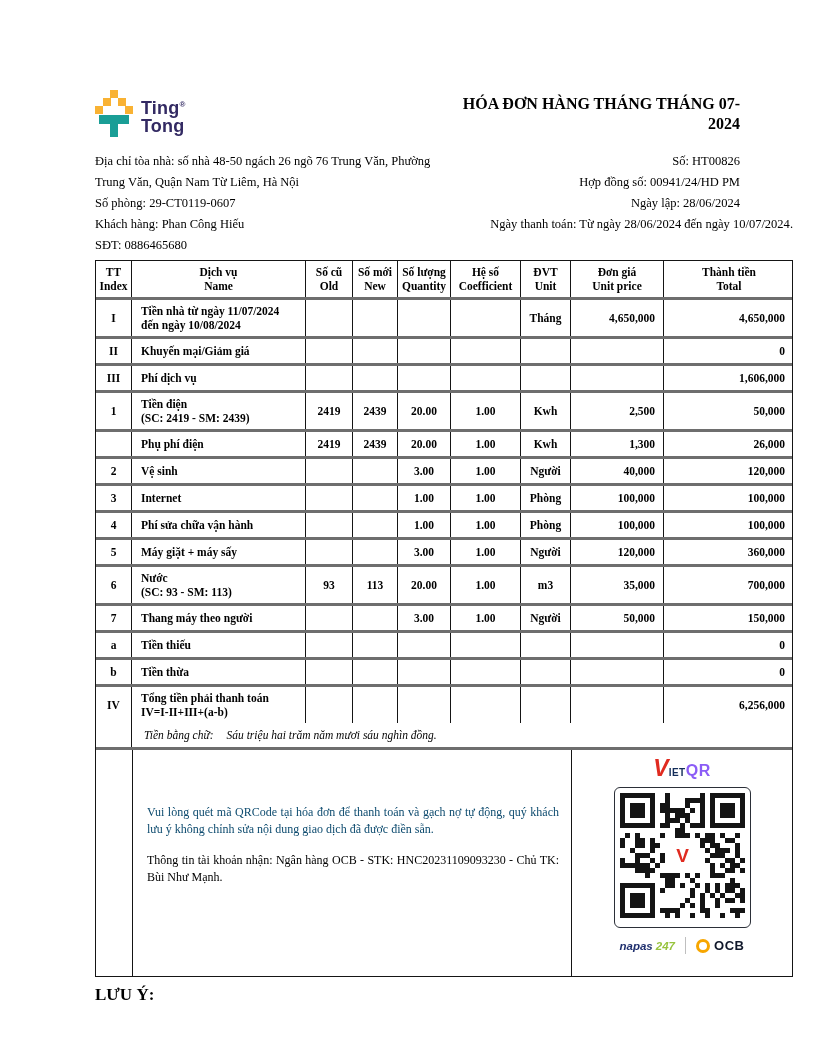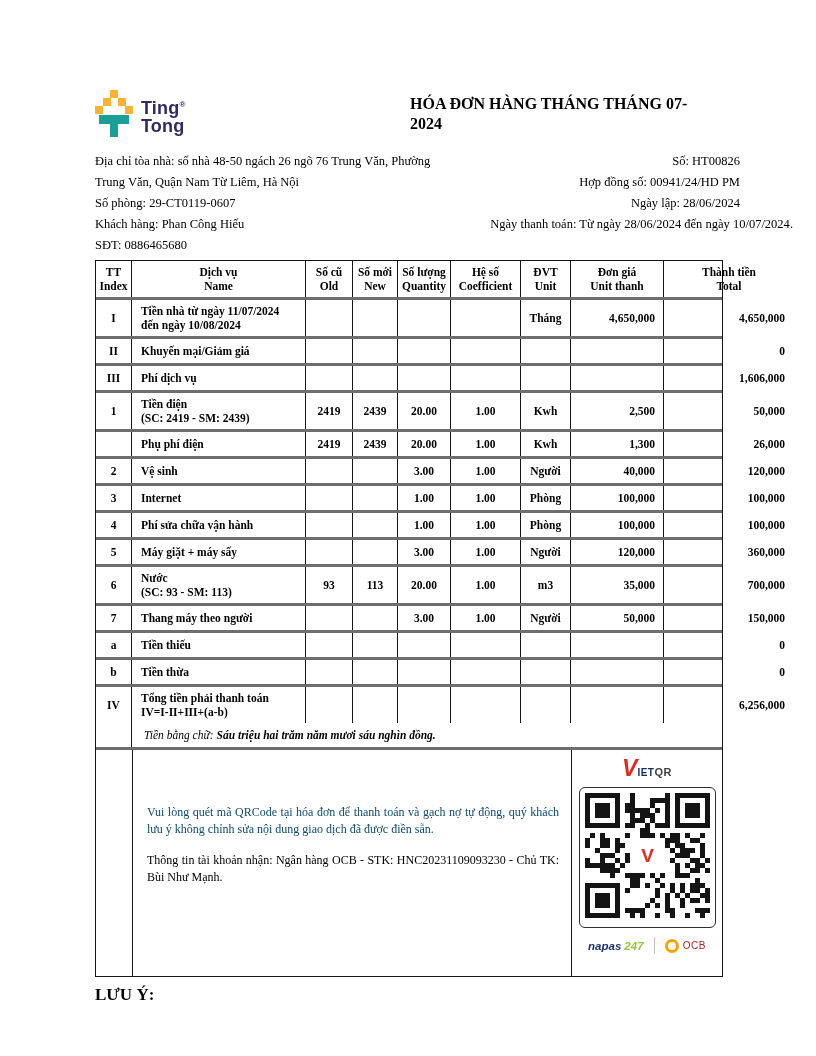--- a/index.html
+++ b/index.html
@@ -11,32 +11,32 @@
   .logo-icon{position:relative;width:38px;height:48px;margin-right:8px;}
   .px{position:absolute;width:8px;height:8px;}
   .px.y{background:#f9b233;}
   .bar{position:absolute;left:4px;top:25px;width:30px;height:9px;background:#1a9e96;}
   .stem{position:absolute;left:15px;top:34px;width:8px;height:13px;background:#1a9e96;}
   .logo-text{font-family:"Liberation Sans",sans-serif;font-weight:bold;color:#332a63;
              font-size:18px;line-height:18px;letter-spacing:0.2px;padding-top:6px;}
   .tm{font-size:8px;vertical-align:super;}
 
   
-  .doc-title{position:absolute;top:94px;right:76px;width:330px;text-align:left;
+  .doc-title{position:absolute;top:94px;right:76px;width:330px;text-align:right;
              font-weight:bold;font-size:16px;line-height:20px;white-space:pre-line;}
 
   
   .info-line{position:absolute;font-size:12.5px;line-height:16px;white-space:nowrap;}
   .info-left{left:95px;}
   .info-right{right:76px;text-align:right;}
   .info-right.wide{right:23px;}
   .seg-b{font-weight:normal;}
 
   
-  .flow{position:absolute;left:95px;top:260px;width:628px;}
+  .flow{position:absolute;left:95px;top:260px;width:698px;}
   .invoice-table{border:1.4px solid #151515;box-sizing:border-box;background:#fff;}
   .trow{display:flex;align-items:stretch;border-bottom:3px solid #6e6e6e;}
   .trow:last-child{border-bottom:none;}
   .cell{box-sizing:border-box;border-right:1.3px solid #151515;display:flex;align-items:center;
         padding:4px 5px;font-weight:bold;font-size:11.5px;line-height:14px;white-space:pre-line;
         min-height:24px;}
   .cell:last-child{border-right:none;}
   .c0{flex:0 0 36px;justify-content:center;text-align:center;}
   .c1{flex:0 0 174px;justify-content:flex-start;text-align:left;padding-left:9px;}
   .c2{flex:0 0 47px;justify-content:center;text-align:center;}
@@ -45,46 +45,46 @@
   .c5{flex:0 0 70px;justify-content:center;text-align:center;}
   .c6{flex:0 0 50px;justify-content:center;text-align:center;}
   .c7{flex:0 0 93px;justify-content:flex-end;text-align:right;padding-right:8px;}
   .c8{flex:0 0 130px;justify-content:flex-end;text-align:right;padding-right:9px;}
   .thead .cell{justify-content:center;text-align:center;padding:4px 2px;}
 
   
   .words-cell{flex:1;justify-content:flex-start;font-weight:normal;font-style:italic;
               padding-left:12px;}
   .words-cell .lbl{font-style:italic;}
-  .words-cell .val{font-weight:bold;font-style:italic;margin-left:3px;}
+  .words-cell .val{font-weight:normal;font-style:italic;margin-left:13px;}
 
   
   .pay-row{min-height:226px;}
   .pay-left{flex:0 0 36px;border-right:1.3px solid #151515;}
   .pay-mid{flex:0 0 439px;border-right:1.3px solid #151515;box-sizing:border-box;
            display:block;padding:54px 12px 0 14px;}
   .pay-note{color:#0c4a6e;font-size:12px;line-height:17px;text-align:justify;margin:0;}
   .pay-account{font-size:12px;line-height:17px;text-align:justify;margin:14px 0 10px 0;}
   .pay-right{flex:1;display:flex;flex-direction:column;align-items:center;padding-top:7px;box-sizing:border-box;}
 
   .vietqr-brand{font-family:"Liberation Sans",sans-serif;font-weight:bold;line-height:22px;}
   .vq-v{color:#e02b20;font-size:23px;font-style:italic;}
   .vq-iet{color:#132d59;font-size:10px;letter-spacing:0.5px;}
-  .vq-qr{color:#404040;font-size:11px;letter-spacing:0.5px;}
+  .vq-qr{color:#8b5cf6;font-size:16px;letter-spacing:0.5px;}
 
   .qr-frame{margin-top:3px;border:1.5px solid #2b2f38;border-radius:6px;padding:5px;background:#fff;}
 
   .qr-logos{margin-top:9px;display:flex;align-items:center;gap:10px;
             font-family:"Liberation Sans",sans-serif;}
   .napas{font-weight:bold;font-style:italic;font-size:11.5px;color:#1f2f6e;}
   .napas .n247{color:#97c33d;margin-left:3px;}
   .logo-divider{width:1.2px;height:17px;background:#bfbfbf;}
   .ocb{display:flex;align-items:center;gap:4px;}
   .ocb-ring{width:8px;height:8px;border:3.5px solid #f7a600;border-radius:50%;}
-  .ocb-text{font-weight:normal;font-size:10px;color:#b91c1c;letter-spacing:0.5px;}
+  .ocb-text{font-weight:bold;font-size:13px;color:#0f172a;letter-spacing:0.5px;}
 
   
   .footer-note{margin-top:8px;font-weight:bold;font-size:17px;}
 </style>
 </head>
 <body>
 
 <div class="page">
 
   <div class="logo">
@@ -128,21 +128,21 @@
 Old</div>
           <div class="cell c3">Số mới
 New</div>
           <div class="cell c4">Số lượng
 Quantity</div>
           <div class="cell c5">Hệ số
 Coefficient</div>
           <div class="cell c6">ĐVT
 Unit</div>
           <div class="cell c7">Đơn giá
-Unit thanh</div>
+Unit price</div>
           <div class="cell c8">Thành tiền
 Total</div>
         </div>
       <div id="rowsMount">
           <div class="trow">
             <div class="cell c0">I</div>
             <div class="cell c1">Tiền nhà từ ngày 11/07/2024
 đến ngày 10/08/2024</div>
             <div class="cell c2"></div>
             <div class="cell c3"></div>

